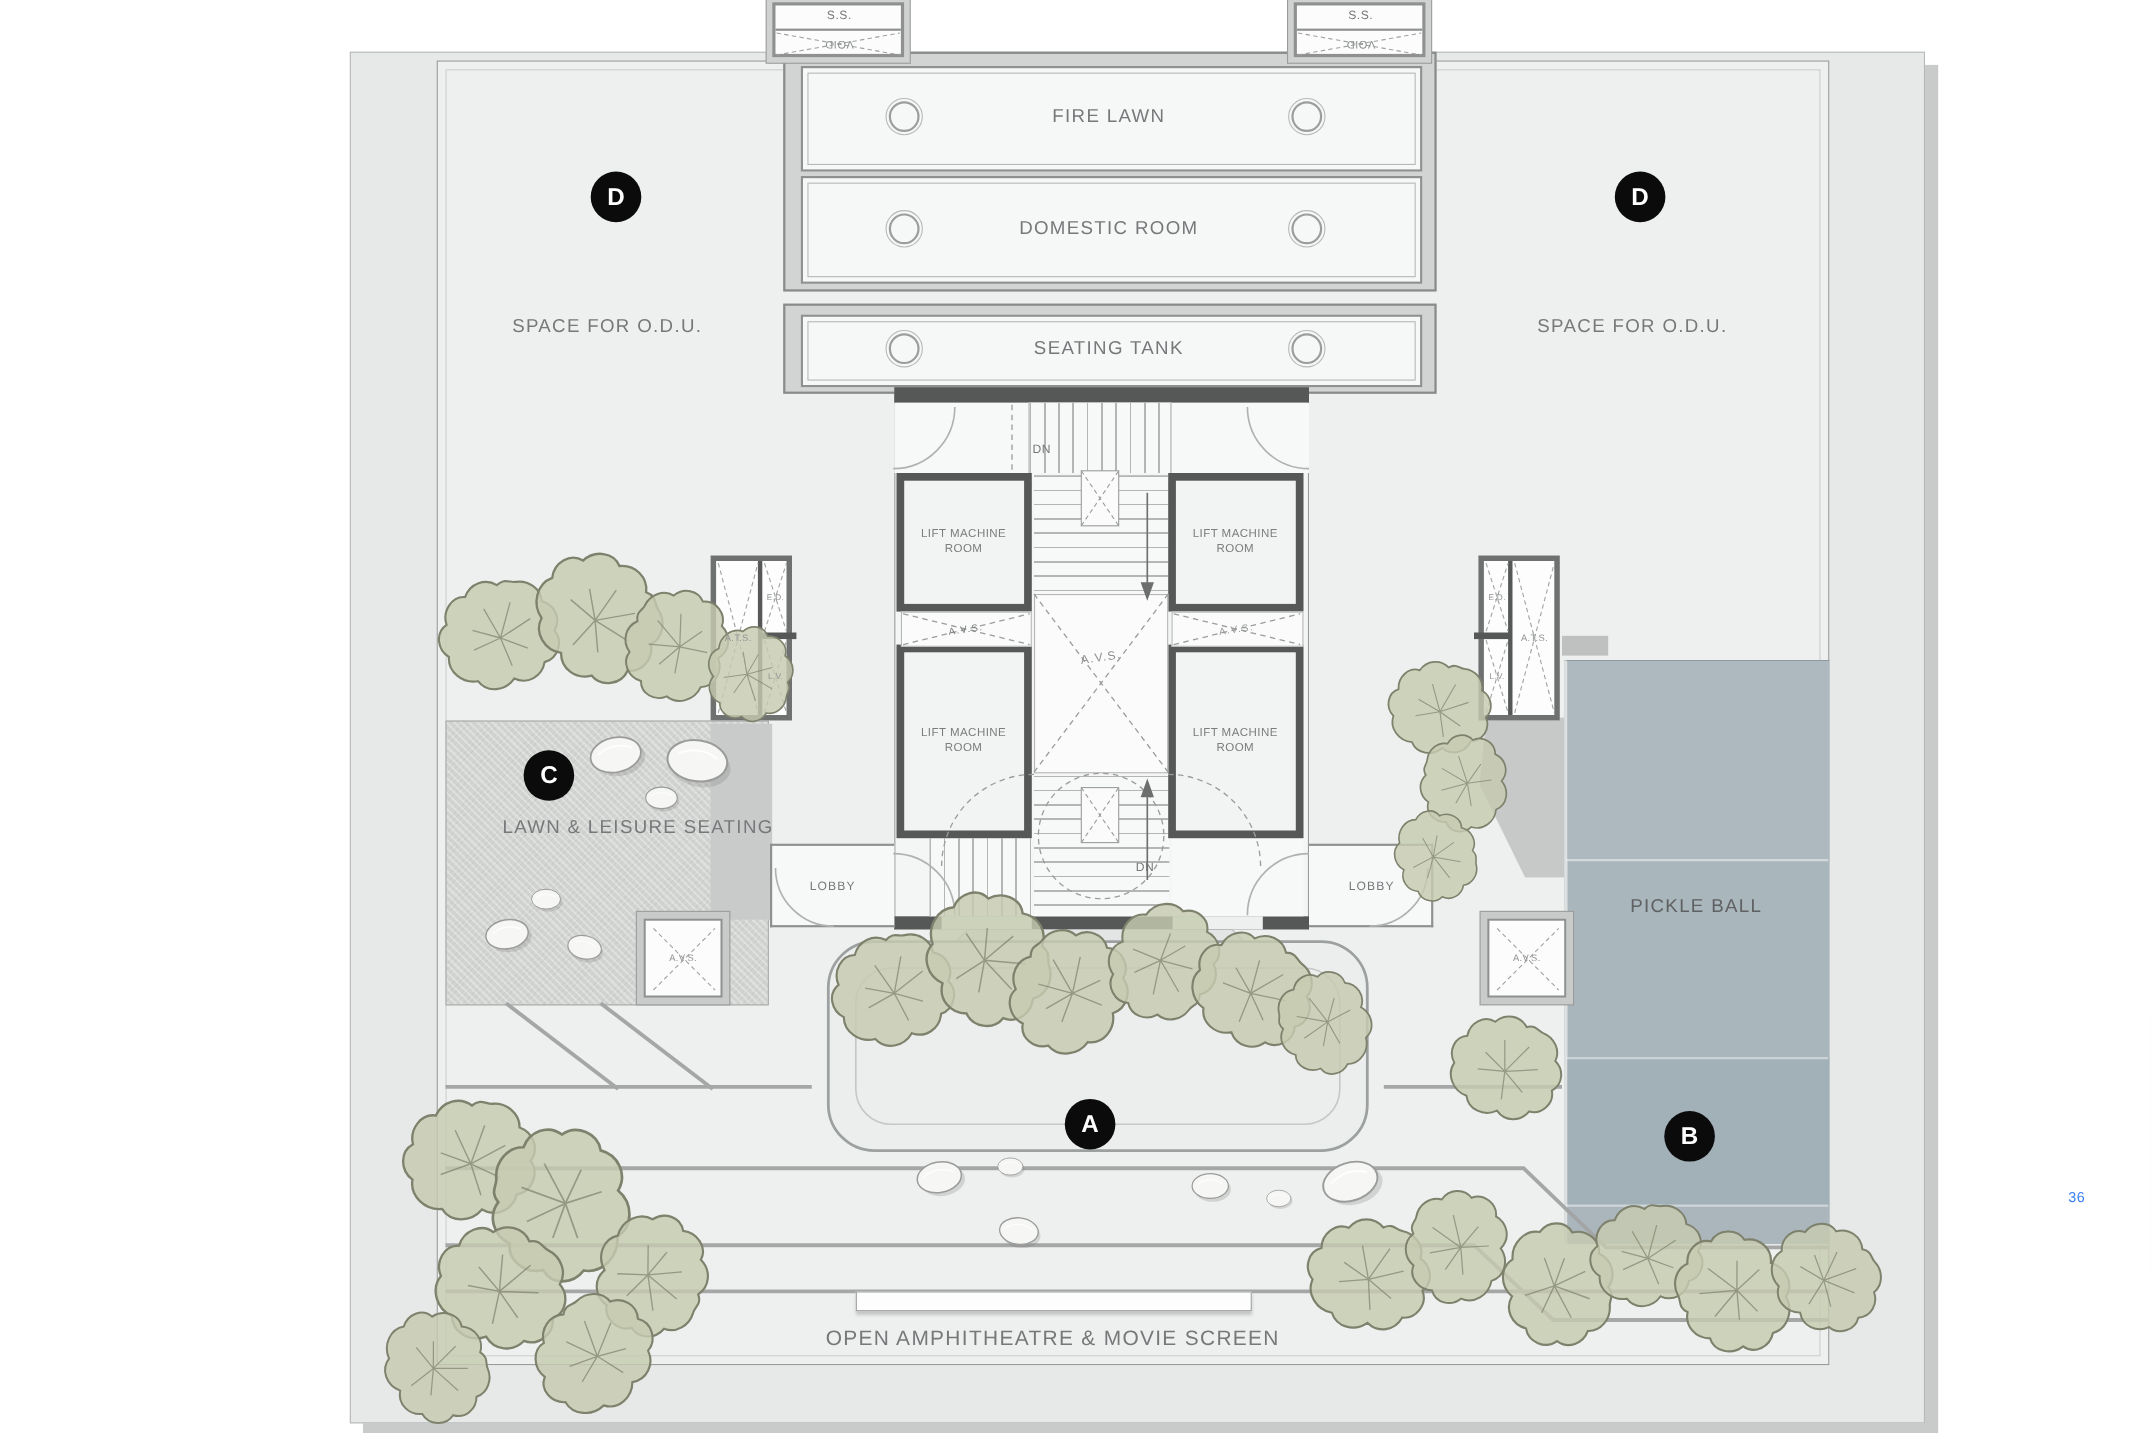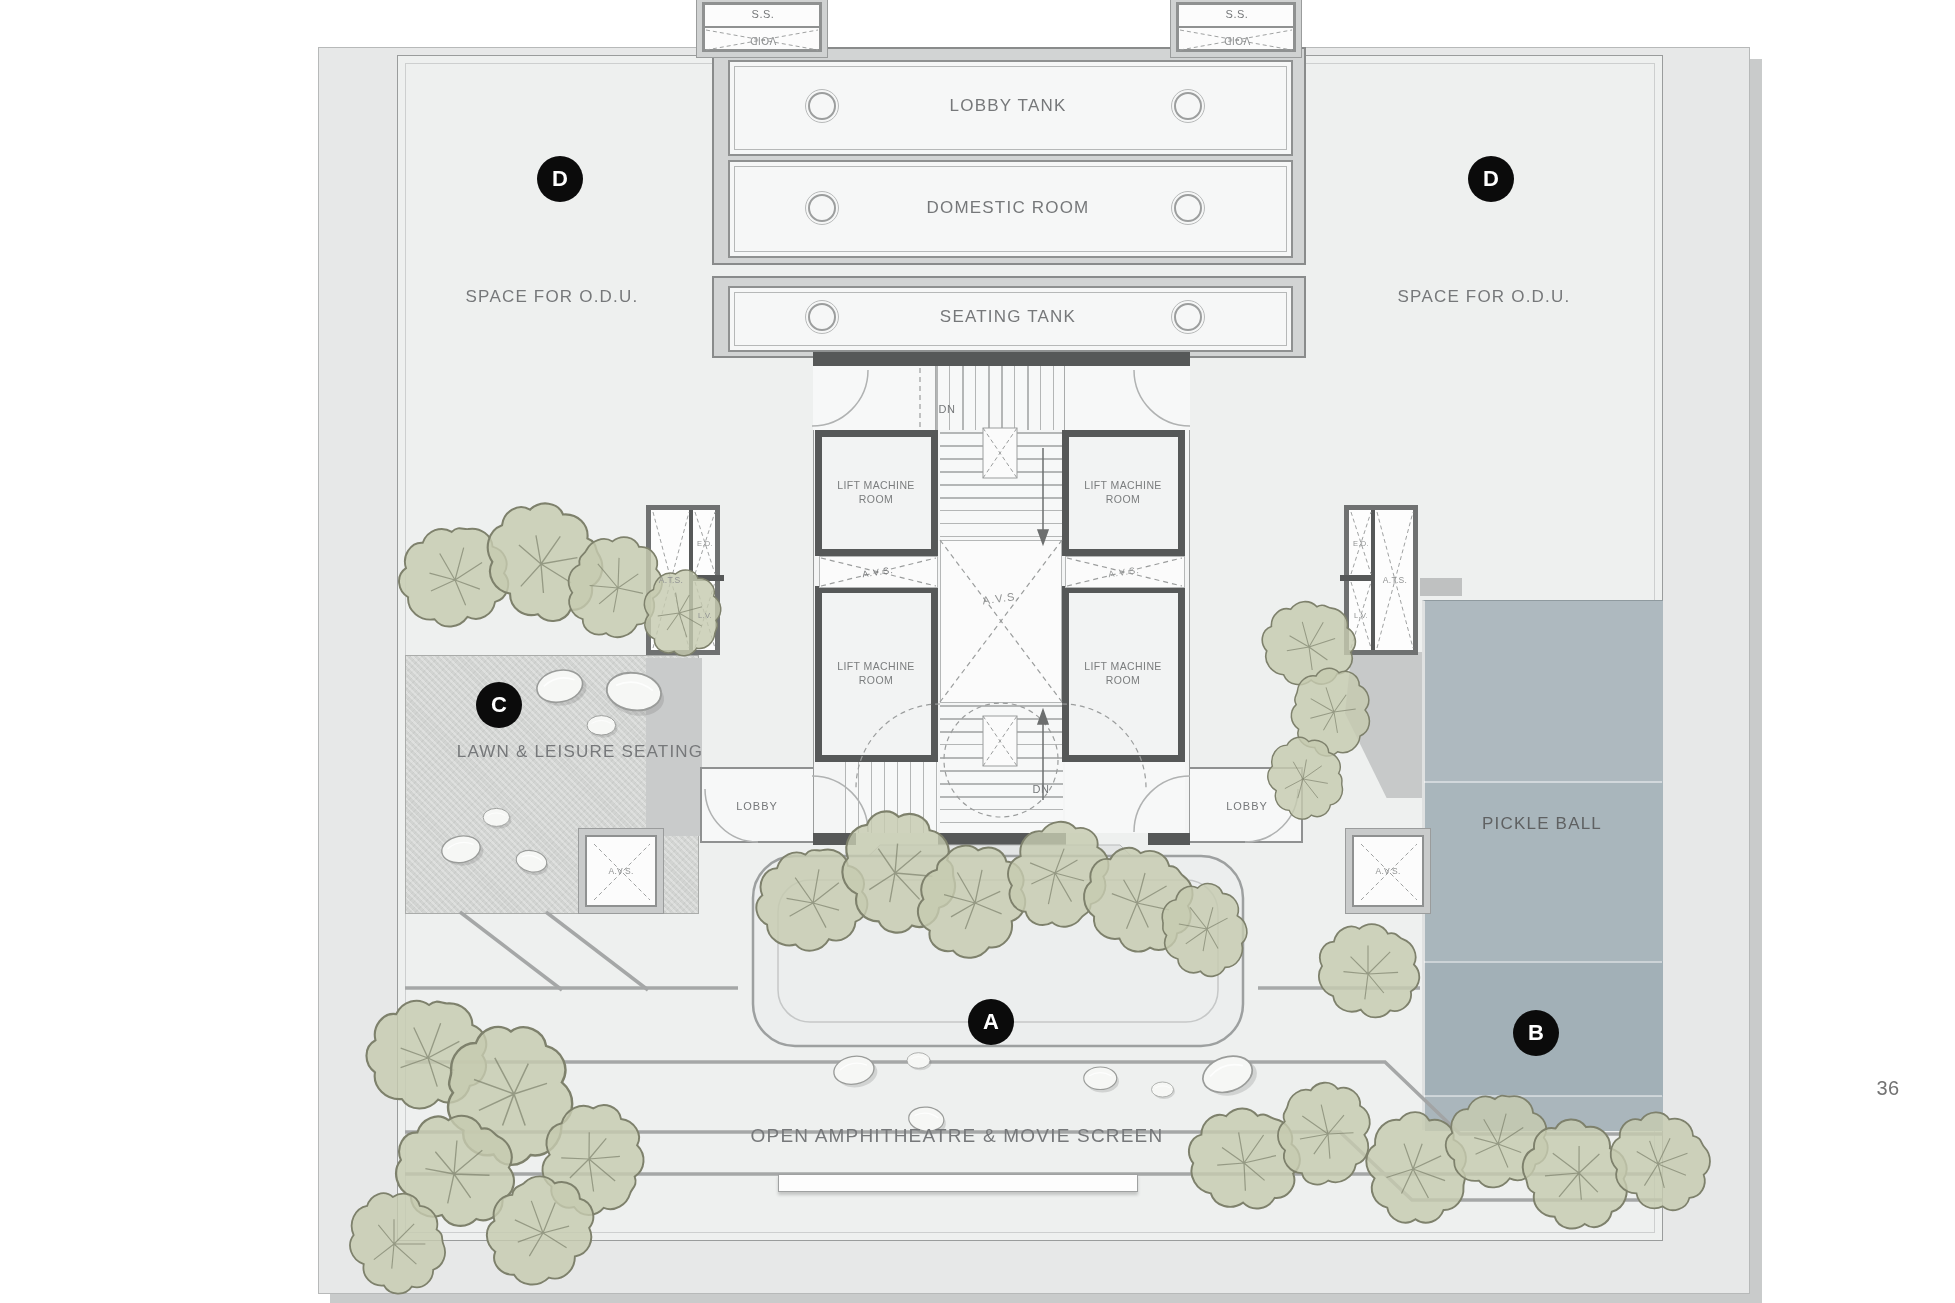--- a/index.html
+++ b/index.html
@@ -256,21 +256,21 @@
       <use href="#tree" x="1518" y="1112" width="122" height="122" transform="rotate(-95 1579 1173)"></use>
       <use href="#tree" x="1602" y="1108" width="112" height="112" transform="rotate(70 1658 1164)"></use>
     </g>
   </svg>
 
   <div class="lbl sm" style="left:763px;top:14px;">S.S.</div>
   <div class="lbl sm rot180" style="left:763px;top:40px;font-size:10px;color:#8d8f90;">VOID</div>
   <div class="lbl sm" style="left:1237px;top:14px;">S.S.</div>
   <div class="lbl sm rot180" style="left:1237px;top:40px;font-size:10px;color:#8d8f90;">VOID</div>
 
-  <div class="lbl" style="left:1008px;top:106px;">LOBBY TANK</div>
+  <div class="lbl" style="left:1008px;top:106px;">FIRE LAWN</div>
   <div class="lbl" style="left:1008px;top:208px;">DOMESTIC ROOM</div>
   <div class="lbl" style="left:1008px;top:317px;">SEATING TANK</div>
 
   <div class="marker" style="left:560px;top:179px;">D</div>
   <div class="marker" style="left:1491px;top:179px;">D</div>
   <div class="lbl" style="left:552px;top:297px;">SPACE FOR O.D.U.</div>
   <div class="lbl" style="left:1484px;top:297px;">SPACE FOR O.D.U.</div>
 
   <div class="roomlbl" style="left:876px;top:492px;">LIFT MACHINE ROOM</div>
   <div class="roomlbl" style="left:1123px;top:492px;">LIFT MACHINE ROOM</div>
@@ -296,16 +296,16 @@
   <div class="lbl sm" style="left:757px;top:806px;letter-spacing:1px;">LOBBY</div>
   <div class="lbl sm" style="left:1247px;top:806px;letter-spacing:1px;">LOBBY</div>
 
   <div class="marker" style="left:499px;top:705px;">C</div>
   <div class="lbl" style="left:552px;top:752px;margin-left:28px;">LAWN &amp; LEISURE SEATING</div>
 
   <div class="lbl" style="left:1542px;top:824px;color:#5f6162;">PICKLE BALL</div>
   <div class="marker" style="left:1536px;top:1033px;">B</div>
 
   <div class="marker" style="left:991px;top:1022px;">A</div>
-  <div class="lbl" style="left:957px;top:1136px;font-size:19px;text-align:right;">OPEN AMPHITHEATRE &amp; MOVIE SCREEN</div>
-
-  <div class="lbl" style="left:1888px;top:1088px;font-size:20px;color:#737373;letter-spacing:0.5px;">36</div>
+  <div class="lbl" style="left:957px;top:1218px;font-size:19px;text-align:right;">OPEN AMPHITHEATRE &amp; MOVIE SCREEN</div>
+
+  <div class="lbl" style="left:1888px;top:1088px;font-size:13px;color:#3b82f6;letter-spacing:0.5px;">36</div>
 </div>
 
 </body></html>

